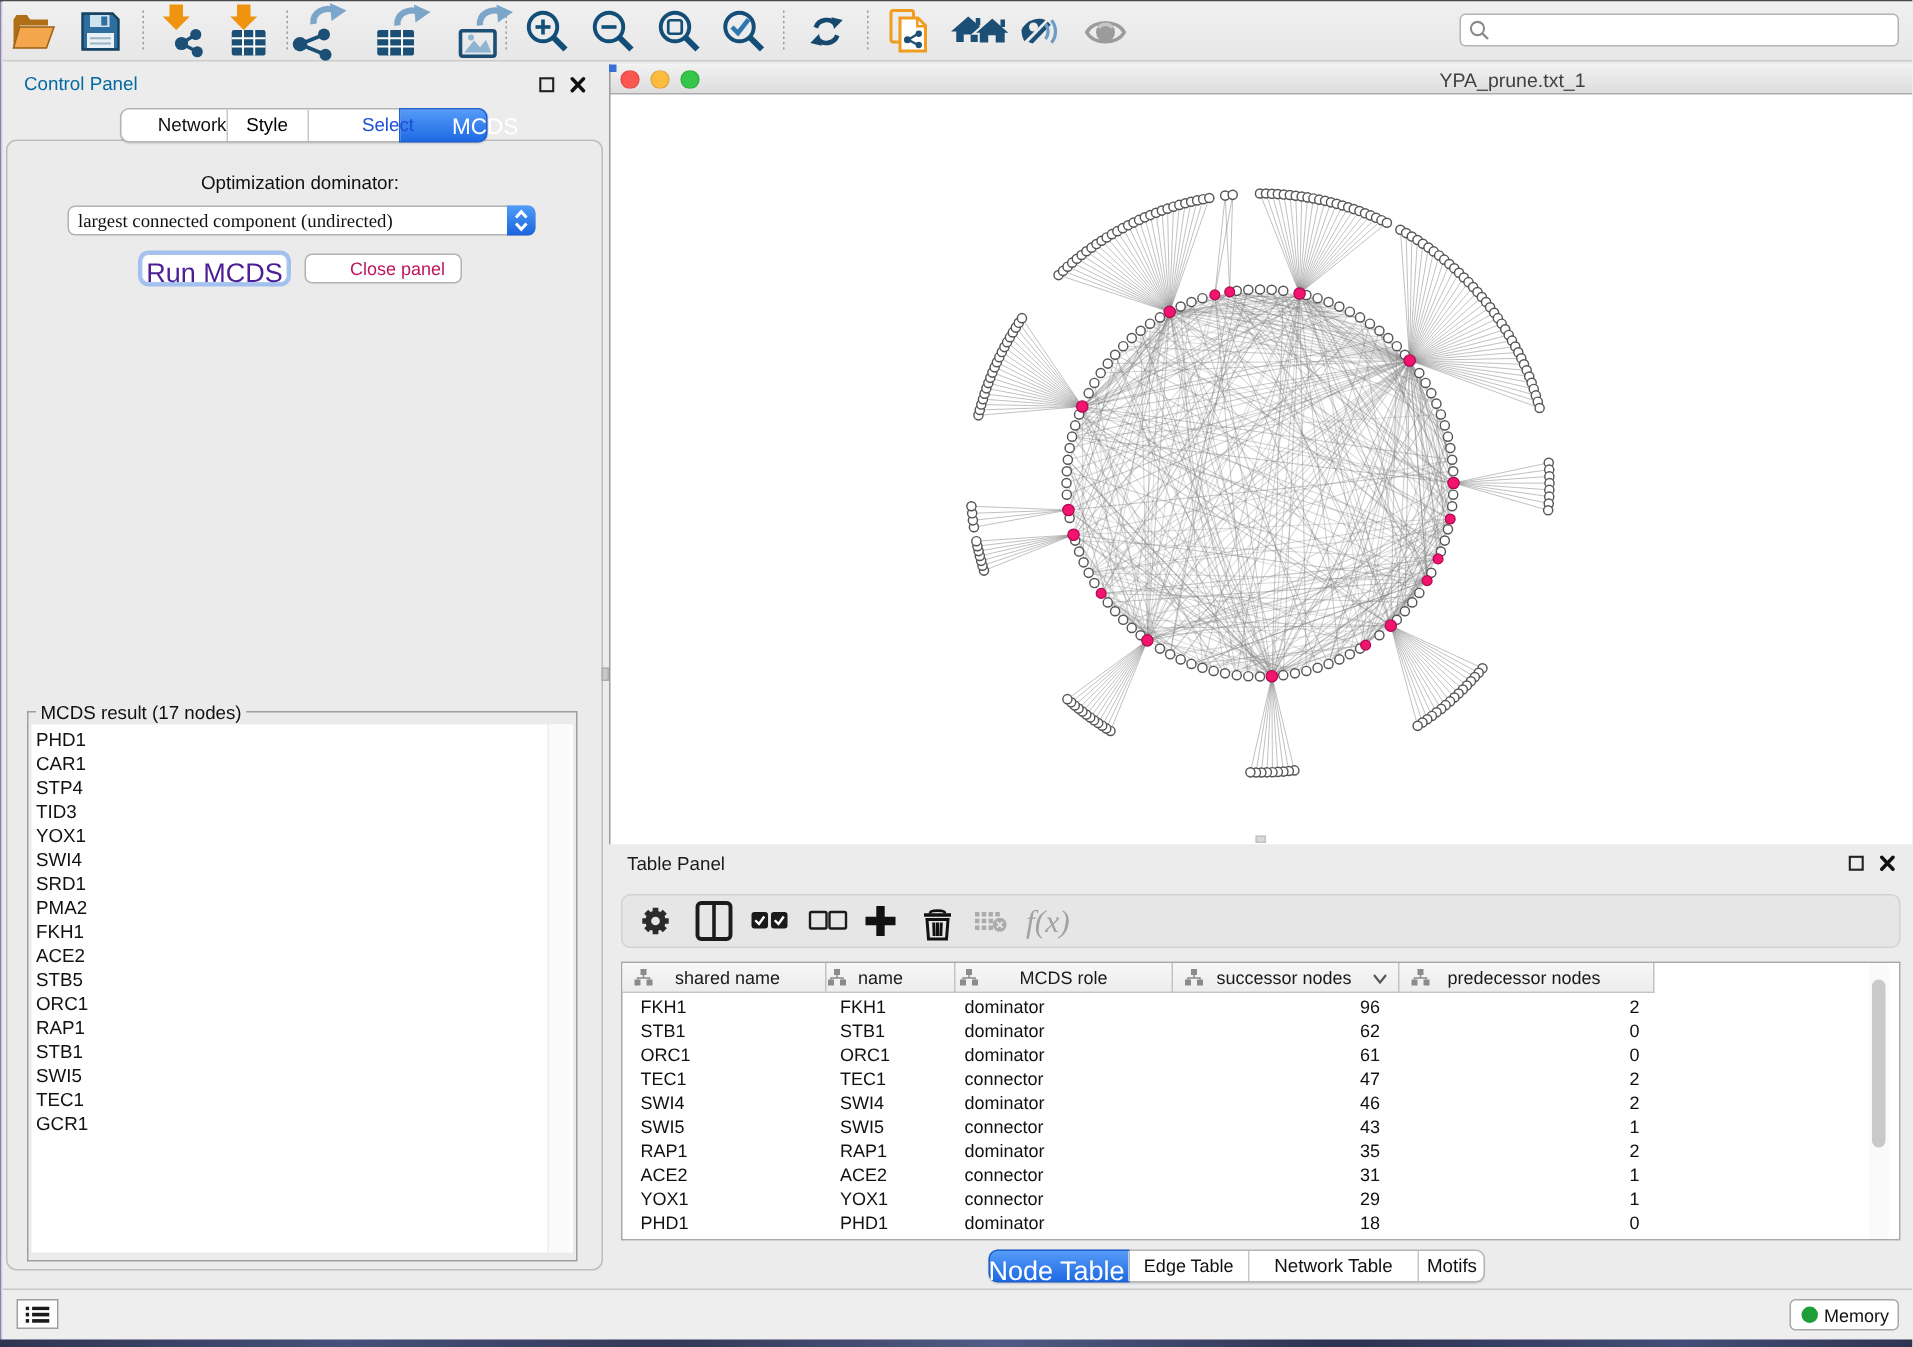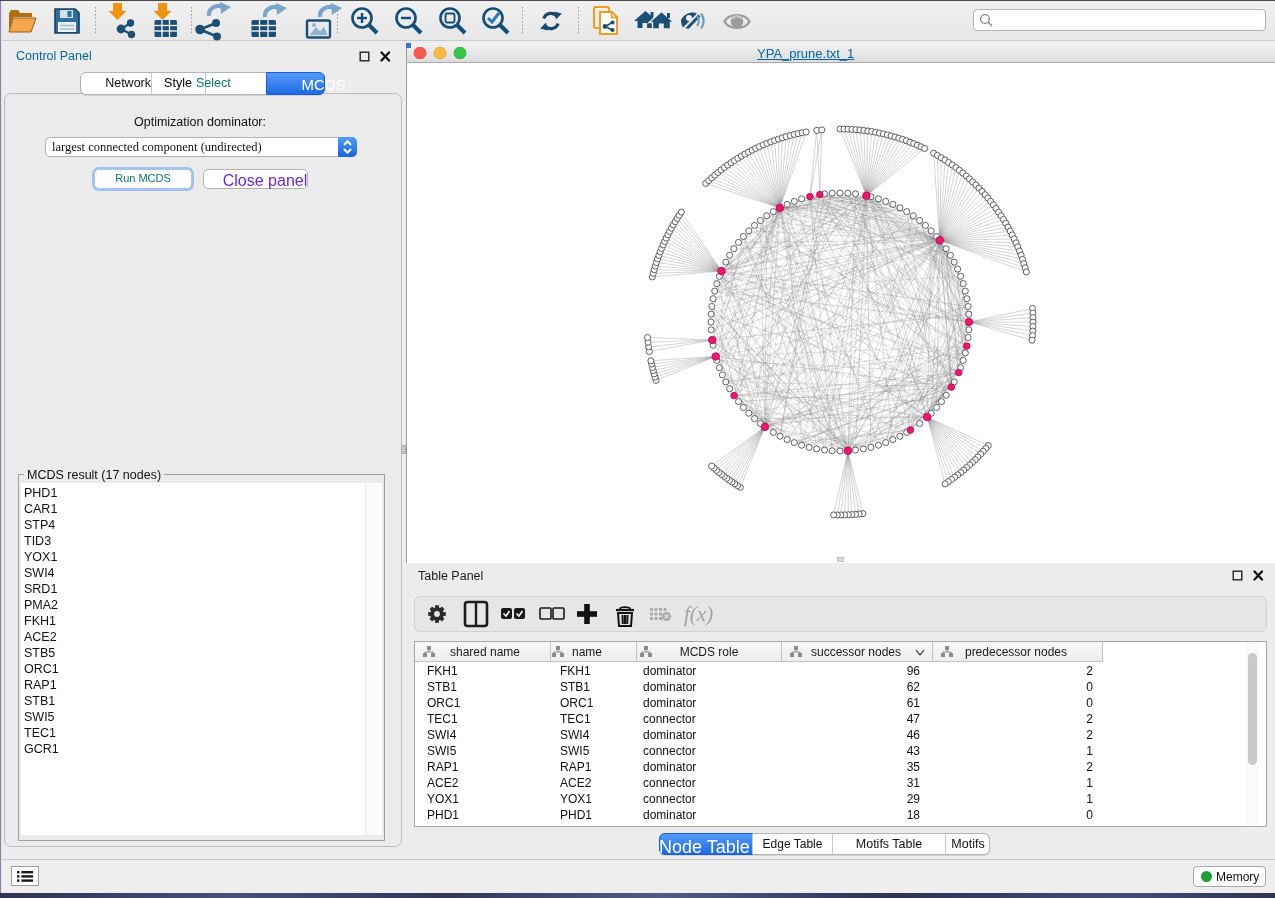--- a/index.html
+++ b/index.html
@@ -172,53 +172,53 @@
 </svg>
 
 <div class="abs" style="left:4px;top:93px;width:398px;height:754px;background:#ebebeb;border:1px solid #bdbdbd;border-radius:7px;"></div>
 
 <div class="abs" style="left:80px;top:72px;width:245px;height:23px;background:#ffffff;border:1px solid #b4b4b4;border-radius:6px;box-shadow:0 1px 1px rgba(0,0,0,0.12);"></div>
 <div class="abs" style="left:151px;top:73px;width:1px;height:21px;background:#c8c8c8;"></div>
 <div class="abs" style="left:205px;top:73px;width:1px;height:21px;background:#c8c8c8;"></div>
 <div class="abs" style="left:266px;top:72px;width:59px;height:23px;background:linear-gradient(#559bf8,#1e6ae3);border:1px solid #1c5fd0;border-radius:0 6px 6px 0;"></div>
 <div class="abs" style="left:80px;top:76px;width:71px;height:16px;text-align:right;font-size:12.5px;color:#111;">Network</div>
 <div class="abs" style="left:151px;top:76px;width:54px;height:16px;text-align:center;font-size:12.5px;color:#000000;">Style</div>
-<div class="abs" style="left:196px;top:76px;width:61px;height:16px;text-align:left;font-size:12.5px;color:#0f766e;">Select</div>
+<div class="abs" style="left:215px;top:76px;width:61px;height:16px;text-align:right;font-size:12.5px;color:#1d4ed8;">Select</div>
 <div class="abs" style="left:266px;top:76px;width:59px;height:16px;text-align:center;font-size:15px;color:#fff;margin-left:28px;">MCDS</div>
 
 <div class="abs" style="left:30px;top:115px;width:340px;text-align:center;font-size:12.5px;color:#111;">Optimization dominator:</div>
 <div class="abs" style="left:45px;top:137px;width:312px;height:20px;background:#ffffff;border:1px solid #b2b2b2;border-radius:5px;"></div>
 <div class="abs" style="left:52px;top:140px;font-size:12.5px;color:#111;font-family:Liberation Serif, serif;">largest connected component (undirected)</div>
 <div class="abs" style="left:338px;top:137px;width:19px;height:20px;background:linear-gradient(#4f9df9,#1c63dd);border-radius:0 5px 5px 0;"></div>
 <svg class="abs" style="left:338px;top:137px;" width="19" height="20" viewBox="0 0 19 20">
   <path d="M6 8 L9.5 4.2 L13 8" fill="none" stroke="#ffffff" stroke-width="2"></path>
   <path d="M6 12 L9.5 15.8 L13 12" fill="none" stroke="#ffffff" stroke-width="2"></path>
 </svg>
 <div class="abs" style="left:94px;top:169px;width:98px;height:20px;background:#ffffff;border:1px solid #a9c7ef;border-radius:5px;box-shadow:0 0 0 2px rgba(125,170,240,0.65);"></div>
-<div class="abs" style="left:94px;top:172px;width:98px;text-align:center;font-size:11px;color:#0f766e;">Run MCDS</div>
+<div class="abs" style="left:94px;top:172px;width:98px;text-align:center;font-size:18px;color:#4c1d95;">Run MCDS</div>
 <div class="abs" style="left:203px;top:169px;width:105px;height:20px;background:#ffffff;border:1px solid #b2b2b2;border-radius:5px;"></div>
-<div class="abs" style="left:203px;top:172px;width:124px;text-align:center;font-size:16px;color:#6d28d9;">Close panel</div>
+<div class="abs" style="left:203px;top:172px;width:124px;text-align:center;font-size:12px;color:#be185d;">Close panel</div>
 
 <div class="abs" style="left:18px;top:474px;width:367px;height:367px;border:1px solid #9f9f9f;"></div>
 <div class="abs" style="left:24px;top:468px;background:#ebebeb;padding:0 3px;font-size:12.5px;color:#111;">MCDS result (17 nodes)</div>
 <div class="abs" style="left:21px;top:483px;width:361px;height:352px;background:#ffffff;"></div>
 <div class="abs" style="left:365px;top:483px;width:15px;height:352px;background:#fafafa;border-left:1px solid #ededed;"></div>
 <div class="abs" style="left:24px;top:485px;font-size:12.5px;line-height:16px;color:#111;">PHD1<br>CAR1<br>STP4<br>TID3<br>YOX1<br>SWI4<br>SRD1<br>PMA2<br>FKH1<br>ACE2<br>STB5<br>ORC1<br>RAP1<br>STB1<br>SWI5<br>TEC1<br>GCR1</div>
 
 <div class="abs" style="left:401px;top:445px;width:5px;height:9px;background:#c9c9c9;border:1px solid #adadad;"></div>
 
 <div class="abs" style="left:406px;top:43px;width:869px;height:520px;background:#ffffff;border-left:1px solid #9b9b9b;"></div>
 <div class="abs" style="left:406px;top:43px;width:869px;height:20px;background:linear-gradient(#f2f2f2,#dddddd);border-bottom:1px solid #ababab;border-left:1px solid #9b9b9b;"></div>
 <div class="abs" style="left:406px;top:43px;width:5px;height:5px;background:#3a6fd8;"></div>
 <svg class="abs" style="left:413px;top:47px;" width="56" height="12" viewBox="0 0 56 12">
   <circle cx="7" cy="6" r="6" fill="#fc5650" stroke="#df4642" stroke-width="0.8"></circle>
   <circle cx="27" cy="6" r="6" fill="#fdbb40" stroke="#dfa034" stroke-width="0.8"></circle>
   <circle cx="47" cy="6" r="6" fill="#34c648" stroke="#2aa83c" stroke-width="0.8"></circle>
 </svg>
-<div class="abs" style="left:757px;top:46px;width:300px;text-align:left;font-size:13px;color:#0369a1;text-decoration:underline;">YPA_prune.txt_1</div>
+<div class="abs" style="left:757px;top:46px;width:300px;text-align:right;font-size:13px;color:#404040;">YPA_prune.txt_1</div>
 
 <svg class="abs" style="left:406px;top:63px;" width="869" height="500" viewBox="0 0 869 500">
 <g stroke-linecap="round">
 <line x1="299.7" y1="120.4" x2="373.8" y2="144.9" stroke="#7f7f7f" stroke-width="0.65" stroke-opacity="0.50"></line>
 <line x1="302.7" y1="117.6" x2="373.8" y2="144.9" stroke="#7f7f7f" stroke-width="0.65" stroke-opacity="0.50"></line>
 <line x1="305.7" y1="114.8" x2="373.8" y2="144.9" stroke="#7f7f7f" stroke-width="0.65" stroke-opacity="0.50"></line>
 <line x1="308.8" y1="112.1" x2="373.8" y2="144.9" stroke="#7f7f7f" stroke-width="0.65" stroke-opacity="0.50"></line>
 <line x1="311.9" y1="109.5" x2="373.8" y2="144.9" stroke="#7f7f7f" stroke-width="0.65" stroke-opacity="0.50"></line>
 <line x1="315.1" y1="107.0" x2="373.8" y2="144.9" stroke="#7f7f7f" stroke-width="0.65" stroke-opacity="0.50"></line>
 <line x1="318.3" y1="104.5" x2="373.8" y2="144.9" stroke="#7f7f7f" stroke-width="0.65" stroke-opacity="0.50"></line>
@@ -1200,21 +1200,21 @@
 <div class="abs" style="left:1246px;top:642px;width:13px;height:184px;background:#fafafa;"></div>
 <div class="abs" style="left:1248px;top:653px;width:9px;height:112px;background:#c9c9c9;border-radius:5px;"></div>
 
 <div class="abs" style="left:659px;top:833px;width:331px;height:22px;background:#ffffff;border:1px solid #b4b4b4;border-radius:6px;box-shadow:0 1px 1px rgba(0,0,0,0.12);"></div>
 <div class="abs" style="left:659px;top:833px;width:94px;height:22px;background:linear-gradient(#559bf8,#1e6ae3);border:1px solid #1c5fd0;border-radius:6px 0 0 6px;"></div>
 <div class="abs" style="left:752px;top:834px;width:1px;height:20px;background:#c8c8c8;"></div>
 <div class="abs" style="left:832px;top:834px;width:1px;height:20px;background:#c8c8c8;"></div>
 <div class="abs" style="left:945px;top:834px;width:1px;height:20px;background:#c8c8c8;"></div>
 <div class="abs" style="left:659px;top:837px;width:94px;text-align:left;font-size:18px;color:#fff;">Node Table</div>
 <div class="abs" style="left:753px;top:837px;width:79px;text-align:center;font-size:12px;color:#111;">Edge Table</div>
-<div class="abs" style="left:833px;top:837px;width:112px;text-align:center;font-size:12.5px;color:#111;">Motifs Table</div>
+<div class="abs" style="left:833px;top:837px;width:112px;text-align:center;font-size:12.5px;color:#111;">Network Table</div>
 <div class="abs" style="left:946px;top:837px;width:44px;text-align:center;font-size:12.5px;color:#111;">Motifs</div>
 
 <div class="abs" style="left:2px;top:859px;width:1273px;height:34px;background:#eeeeee;border-top:1px solid #c6c6c6;"></div>
 <div class="abs" style="left:11px;top:866px;width:28px;height:20px;background:#fdfdfd;border:1px solid #9f9f9f;"></div>
 <svg class="abs" style="left:17px;top:871px;" width="16" height="11" viewBox="0 0 16 11">
   <g fill="#1a1a1a">
     <rect x="0" y="0" width="2.4" height="2.4"></rect>
       <rect x="0" y="4.2" width="2.4" height="2.4"></rect>
       <rect x="0" y="8.4" width="2.4" height="2.4"></rect>
     <rect x="4.4" y="0" width="11.6" height="2.4"></rect>

